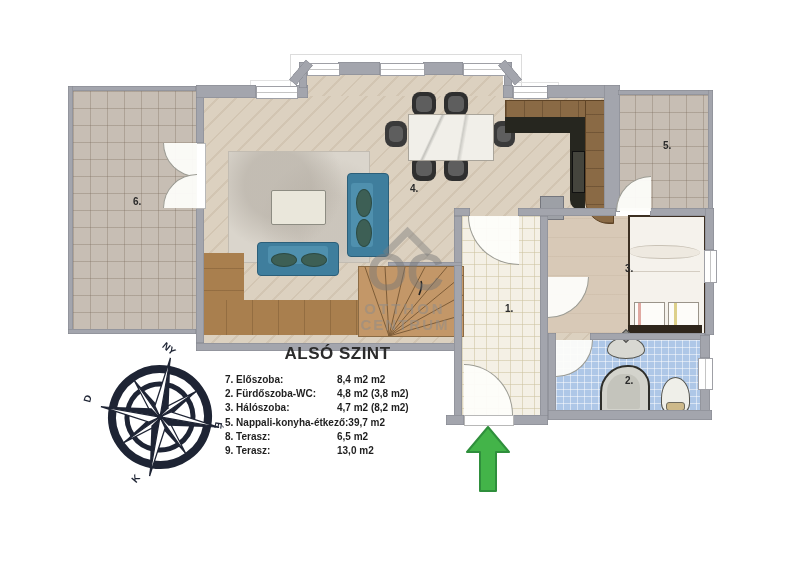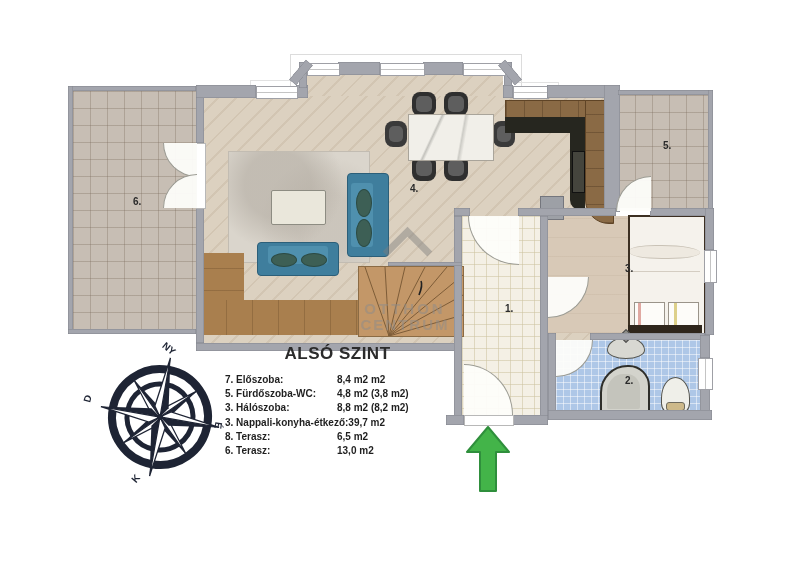--- a/index.html
+++ b/index.html
@@ -197,20 +197,21 @@
 
   <div class="lbl" style="left:505px;top:303px;">1.</div>
   <div class="lbl" style="left:625px;top:375px;">2.</div>
   <div class="lbl" style="left:625px;top:263px;">3.</div>
   <div class="lbl" style="left:410px;top:183px;">4.</div>
   <div class="lbl" style="left:663px;top:140px;">5.</div>
   <div class="lbl" style="left:133px;top:196px;">6.</div>
 
   <div class="abs" style="left:350px;top:226px;width:110px;height:115px;text-align:center;pointer-events:none;">
     <div class="abs" style="left:40px;top:8px;width:28px;height:28px;border-top:7px solid rgba(125,125,125,.45);border-right:7px solid rgba(125,125,125,.45);transform:rotate(-45deg);"></div>
+    <div style="position:absolute;left:0;top:16px;width:110px;font-size:52px;font-weight:bold;letter-spacing:-1px;color:rgba(120,120,120,.48);">OC</div>
     <div style="position:absolute;left:0;top:74px;width:110px;font-size:15px;font-weight:bold;letter-spacing:3px;color:rgba(140,140,140,.5);">OTTHON</div>
     <div style="position:absolute;left:0;top:90px;width:110px;font-size:15px;font-weight:bold;letter-spacing:2px;color:rgba(140,140,140,.5);">CENTRUM</div>
   </div>
 
   <svg class="abs" style="left:466px;top:426px;" width="44" height="66" viewBox="0 0 44 66">
     <polygon points="22,1 43,26 30,26 30,65 14,65 14,26 1,26" fill="#43b449" stroke="#2f8f3c" stroke-width="2" stroke-linejoin="round"></polygon>
   </svg>
 
   <div class="abs" style="left:92px;top:340px;width:140px;height:150px;">
     <svg width="124" height="124" viewBox="-62 -62 124 124" style="position:absolute;left:6px;top:15px;">
@@ -264,34 +265,34 @@
     <div class="cdir" style="left:-8px;top:53px;transform:rotate(-75deg);">D</div>
   </div>
 
   <div class="abs" style="left:225px;top:344px;width:225px;">
     <div style="text-align:center;font-size:17px;font-weight:bold;letter-spacing:.5px;color:#2b2b2b;margin-bottom:9px;">ALSÓ SZINT</div>
     <div class="leg-row">
       <span class="ll">7. Előszoba:</span>
       <span>8,4 m2 m2</span>
     </div>
     <div class="leg-row">
-      <span class="ll">5. Fürdőszoba-WC:</span>
+      <span class="ll">2. Fürdőszoba-WC:</span>
       <span>4,8 m2 (3,8 m2)</span>
     </div>
     <div class="leg-row">
       <span class="ll">3. Hálószoba:</span>
-      <span>8,8 m2 (8,2 m2)</span>
-    </div>
-    <div class="leg-row">
-      <span class="ll">3. Nappali-konyha-étkező:</span>
+      <span>4,7 m2 (8,2 m2)</span>
+    </div>
+    <div class="leg-row">
+      <span class="ll">5. Nappali-konyha-étkező:</span>
       <span>39,7 m2</span>
     </div>
     <div class="leg-row">
       <span class="ll">8. Terasz:</span>
       <span>6,5 m2</span>
     </div>
     <div class="leg-row">
-      <span class="ll">6. Terasz:</span>
+      <span class="ll">9. Terasz:</span>
       <span>13,0 m2</span>
     </div>
   </div>
 
 </div>
 
 </body></html>

